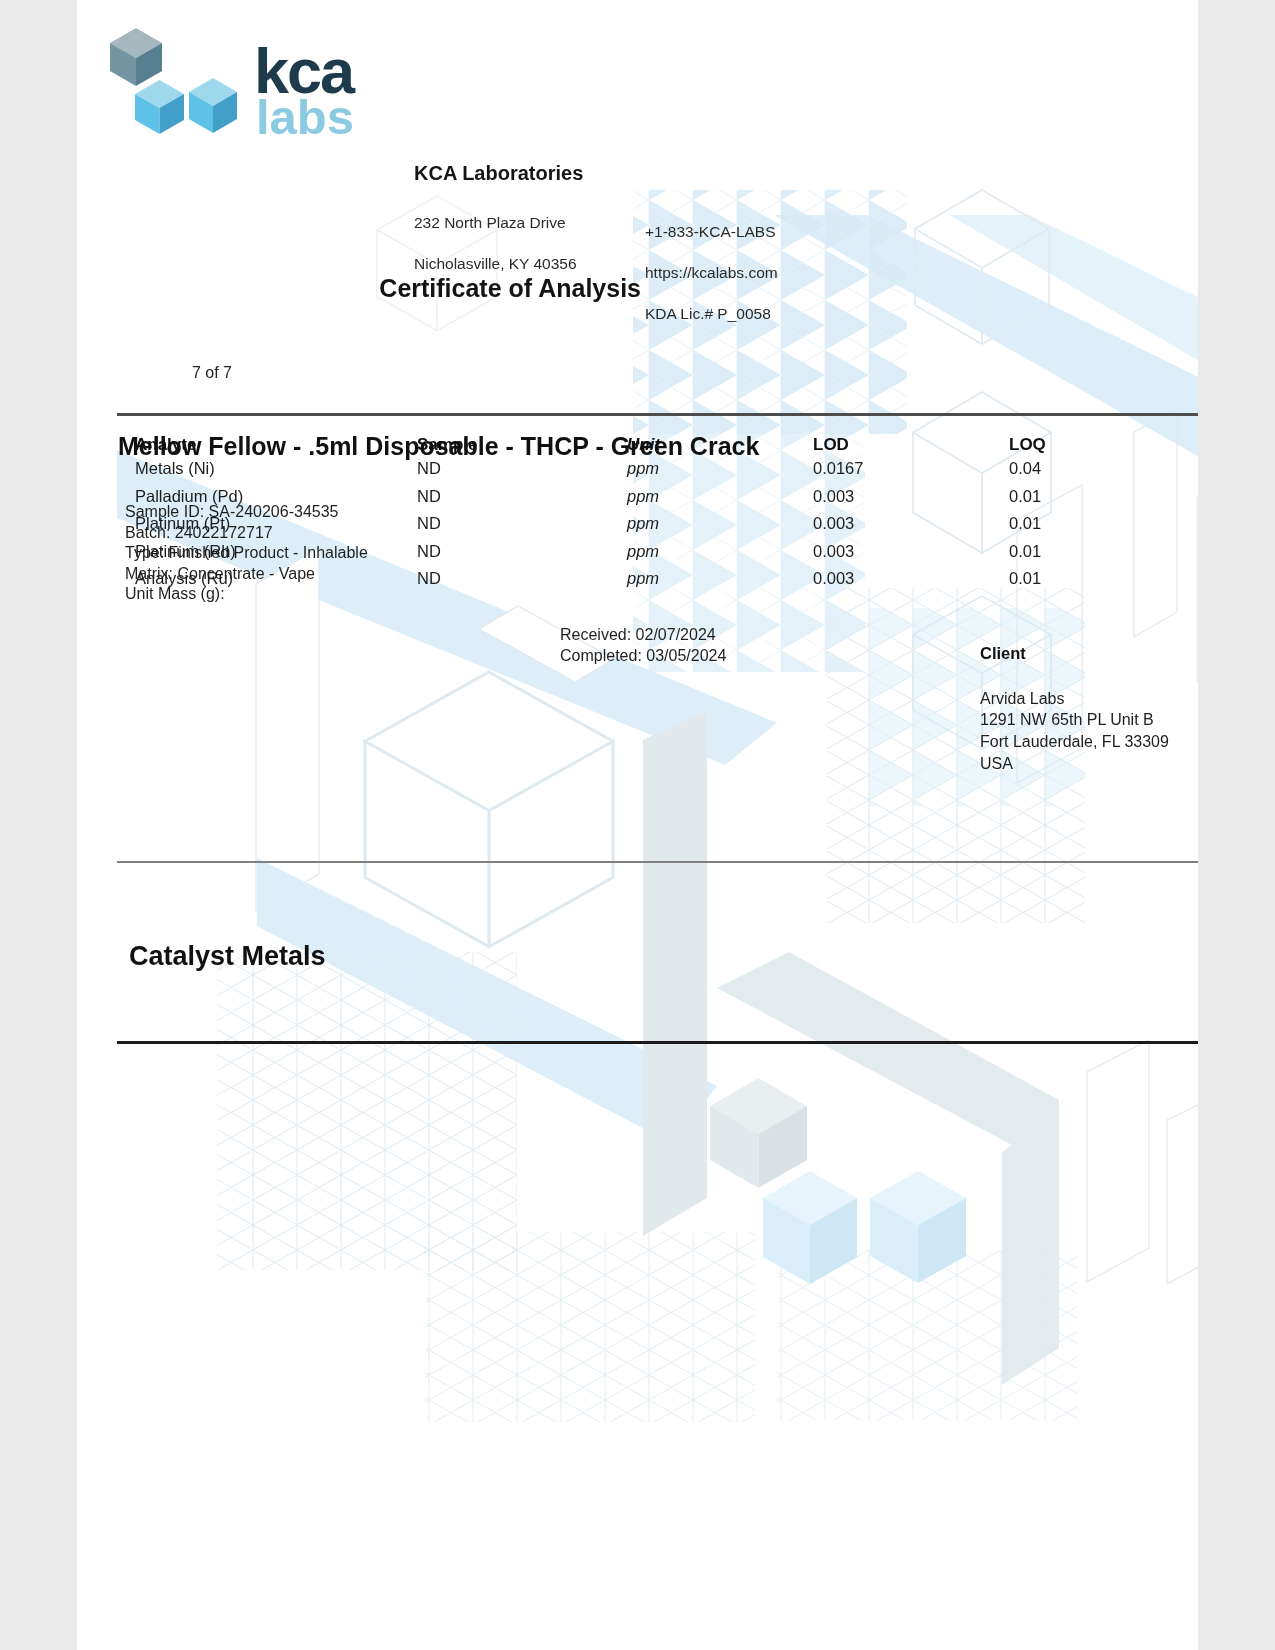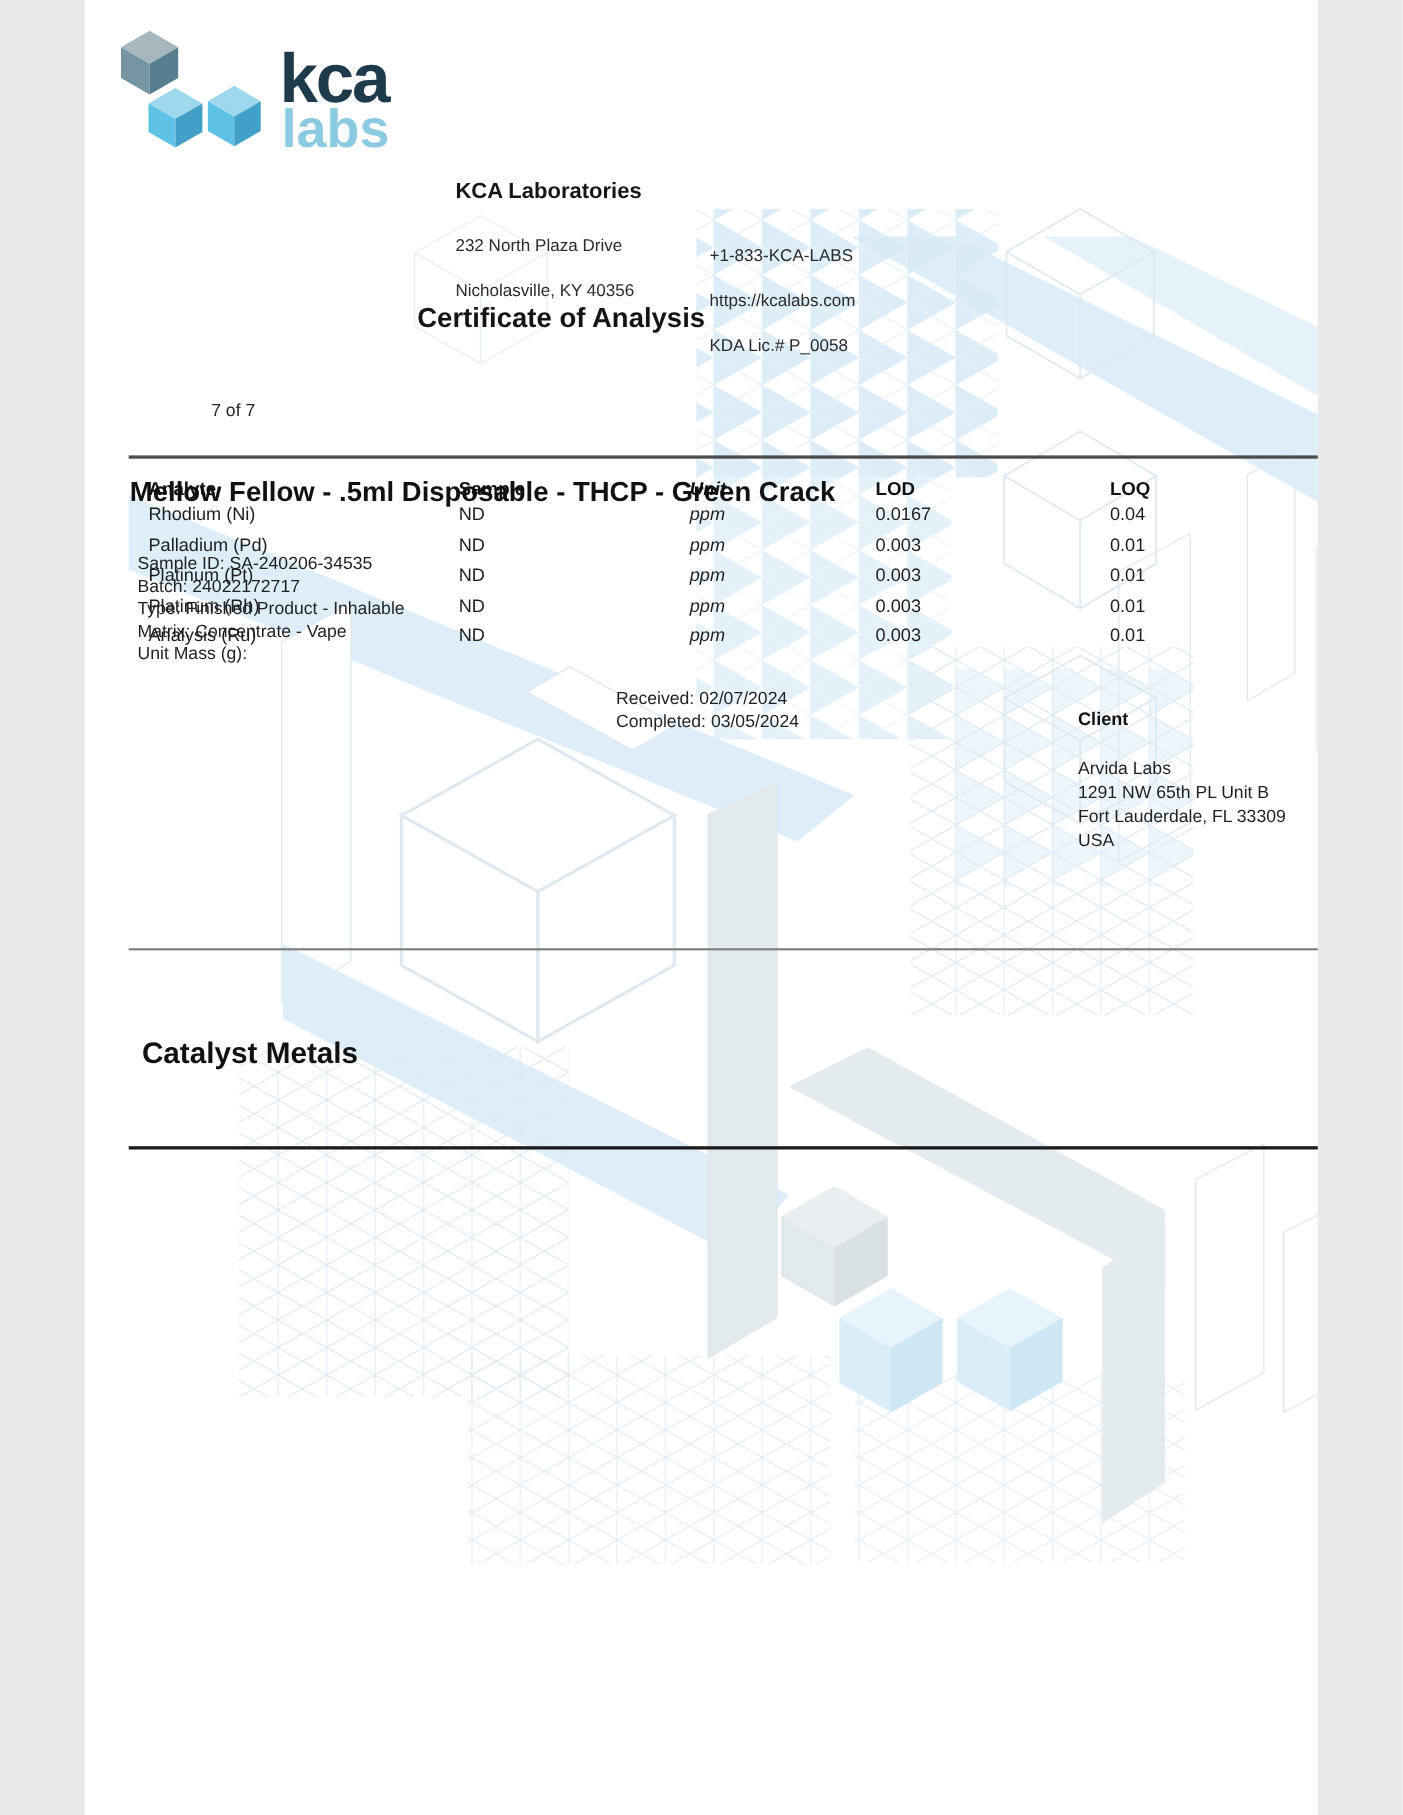--- a/index.html
+++ b/index.html
@@ -27,21 +27,21 @@
   .meta-block{left:48px;top:196px;}
   .date-block{left:483px;top:216.5px;}
   .client-head{left:903px;top:194px;font-size:16.5px;font-weight:bold;color:#111;}
   .client-block{left:903px;top:219px;font-size:16px;color:#1f1f1f;line-height:21.7px;}
   .rule-client{left:40px;top:306px;width:1197px;height:2px;background:#7f7f7f;}
 
   .section-title{left:52px;top:384px;font-size:27px;font-weight:bold;color:#111;}
   .thead span{position:absolute;font-size:17px;font-weight:bold;color:#101010;white-space:nowrap;}
   .trow span{position:absolute;font-size:16.5px;color:#1d1d1d;white-space:nowrap;}
   .thead,.trow{position:absolute;left:0;width:100%;height:24px;}
-  .c0{left:58px;text-align:right;} .c1{left:340px;} .c2{left:550px;font-style:italic;} .c3{left:719px;text-align:right;} .c4{left:932px;}
+  .c0{left:58px;text-align:right;} .c1{left:340px;} .c2{left:550px;font-style:italic;} .c3{left:736px;text-align:right;} .c4{left:932px;}
   .rule-thead{left:40px;top:453px;width:1160px;height:2.5px;background:#1b1b1b;}
 </style>
 </head>
 <body>
 
 <div class="page">
 
   
   <svg class="wm" viewBox="0 0 1275 1650" aria-hidden="true">
     <defs>
@@ -171,21 +171,21 @@
   <div class="thead fg" style="top:435px">
     <span class="c0">Analyte</span>
     <span class="c1">Sample</span>
     <span class="c2">Unit</span>
     <span class="c3">LOD</span>
     <span class="c4">LOQ</span>
   </div>
   <div class="abs fg rule-thead"></div>
 
   <div class="trow fg" style="top:459px">
-    <span class="c0">Rhodium (Ni)</span>
+    <span class="c0">Metals (Ni)</span>
     <span class="c1">ND</span>
     <span class="c2">ppm</span>
     <span class="c3">0.0167</span>
     <span class="c4">0.04</span>
   </div>
   <div class="trow fg" style="top:487px">
     <span class="c0">Palladium (Pd)</span>
     <span class="c1">ND</span>
     <span class="c2">ppm</span>
     <span class="c3">0.003</span>

